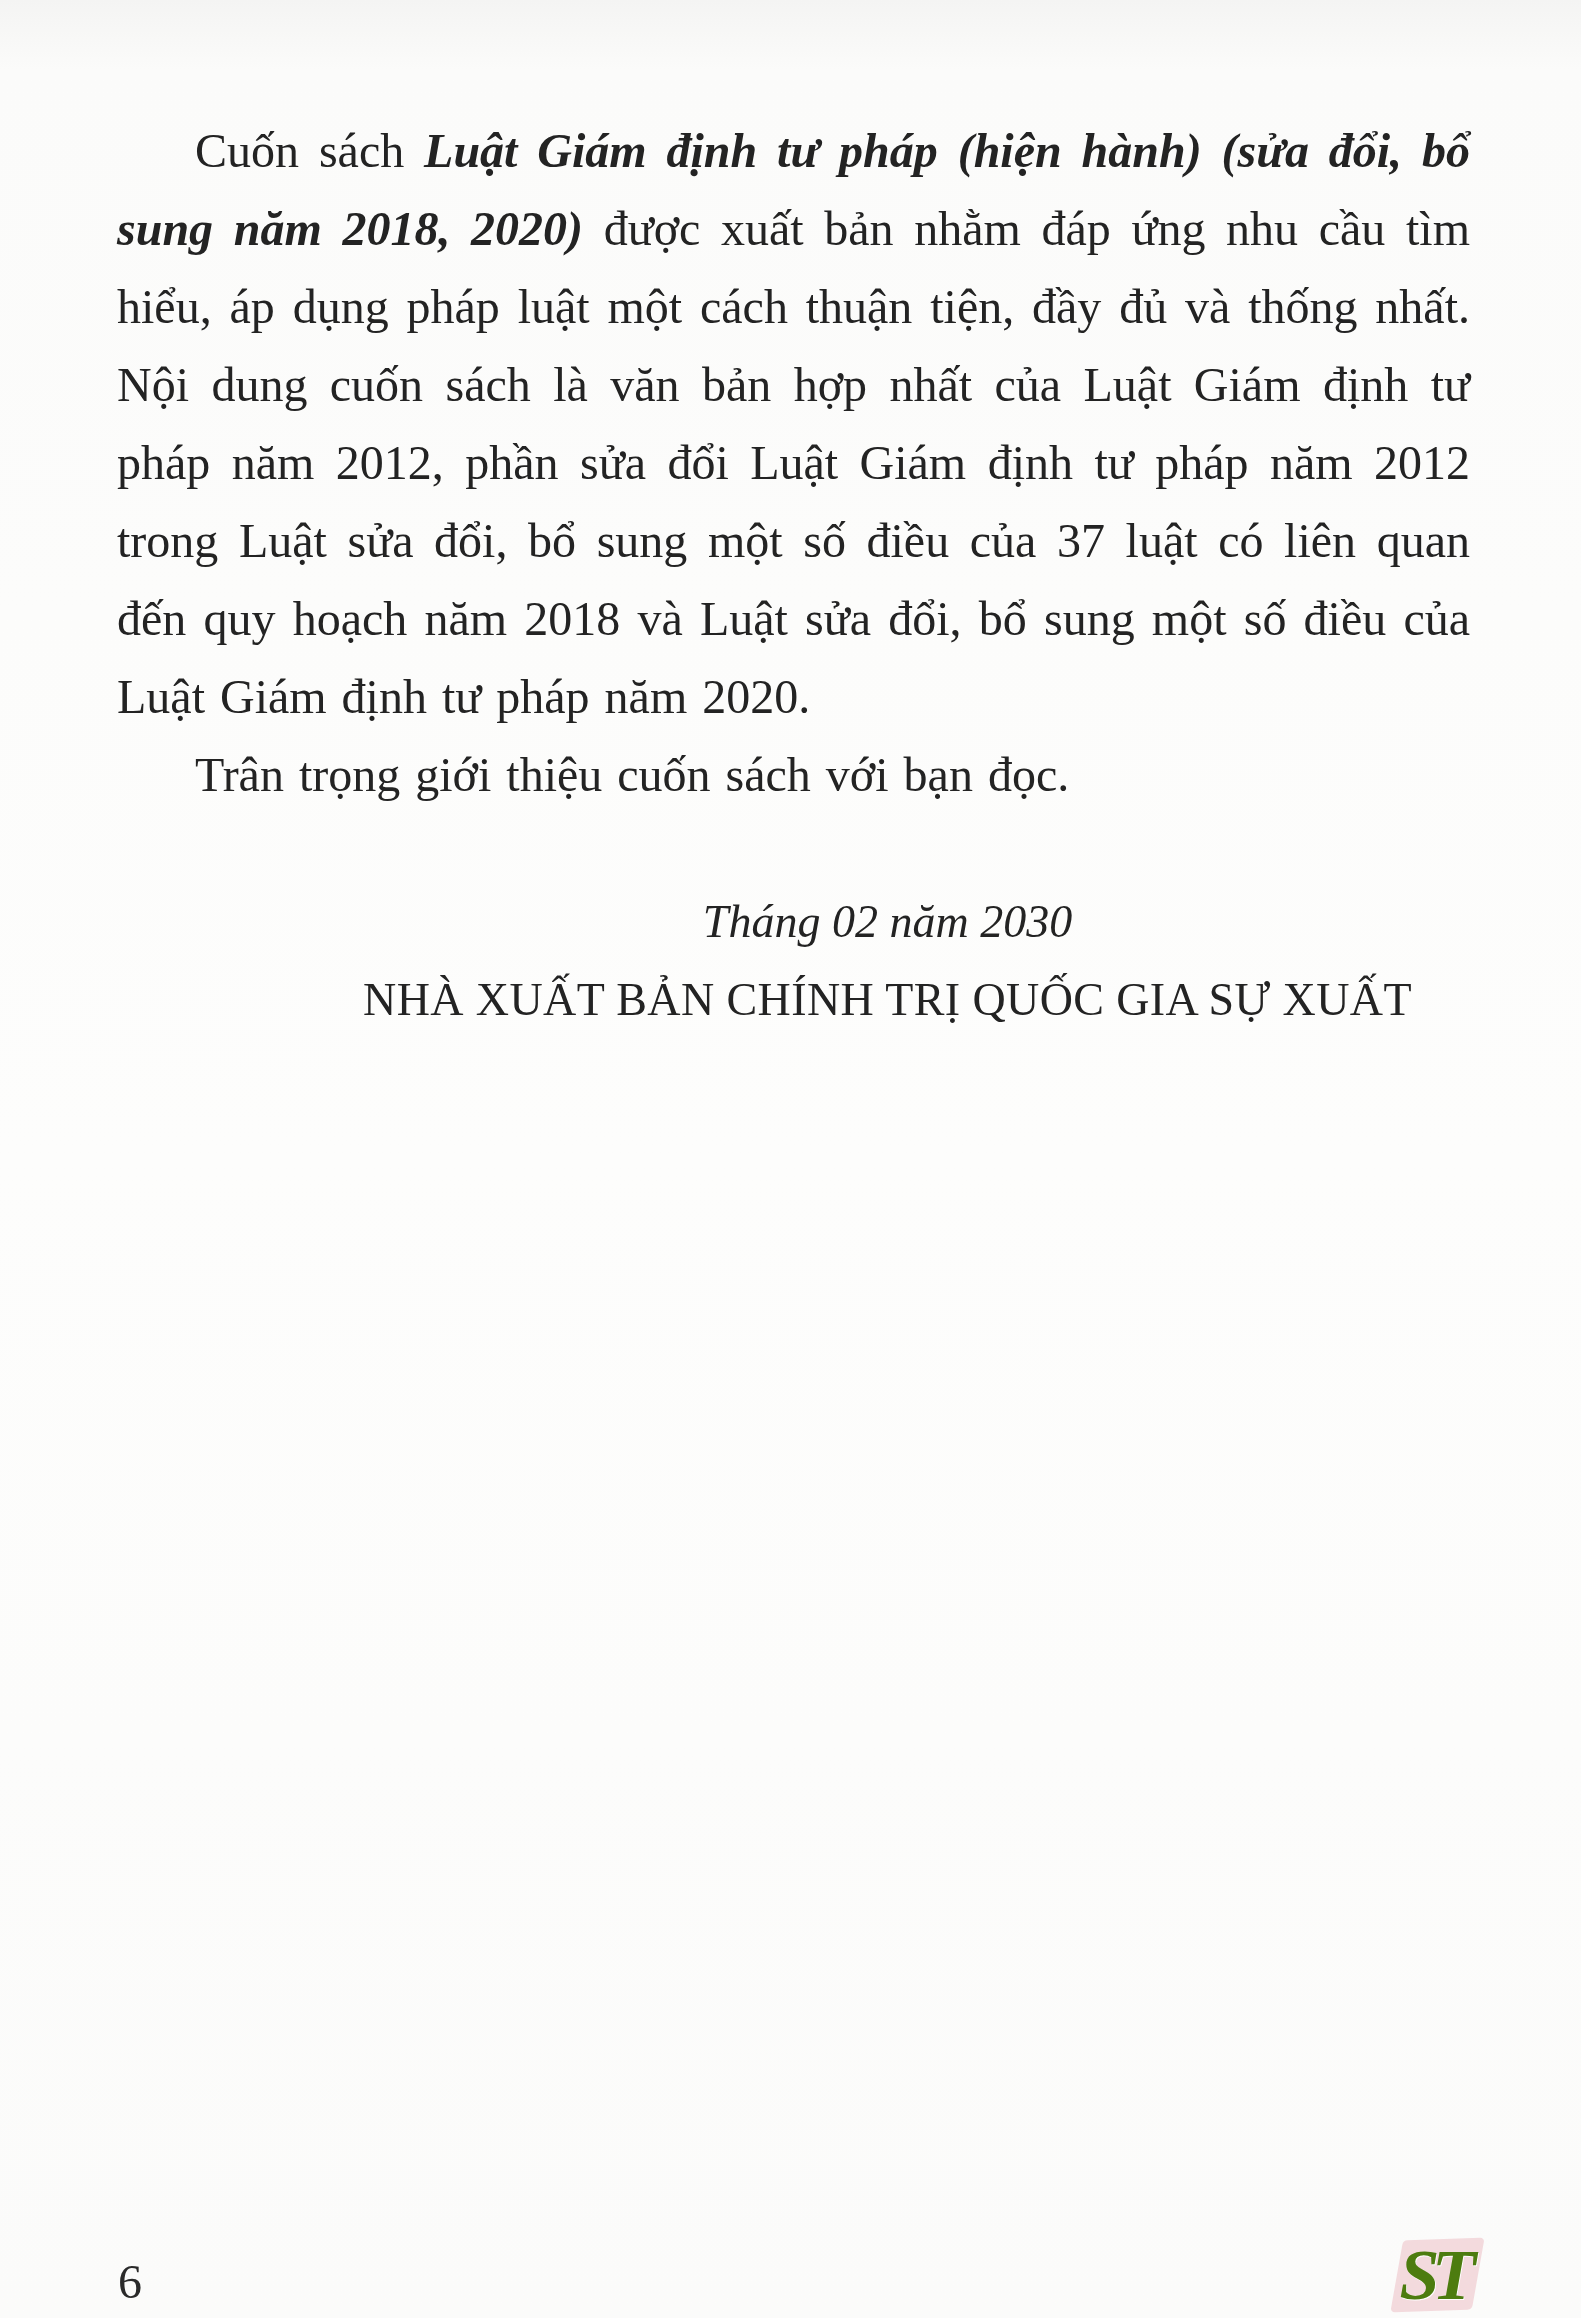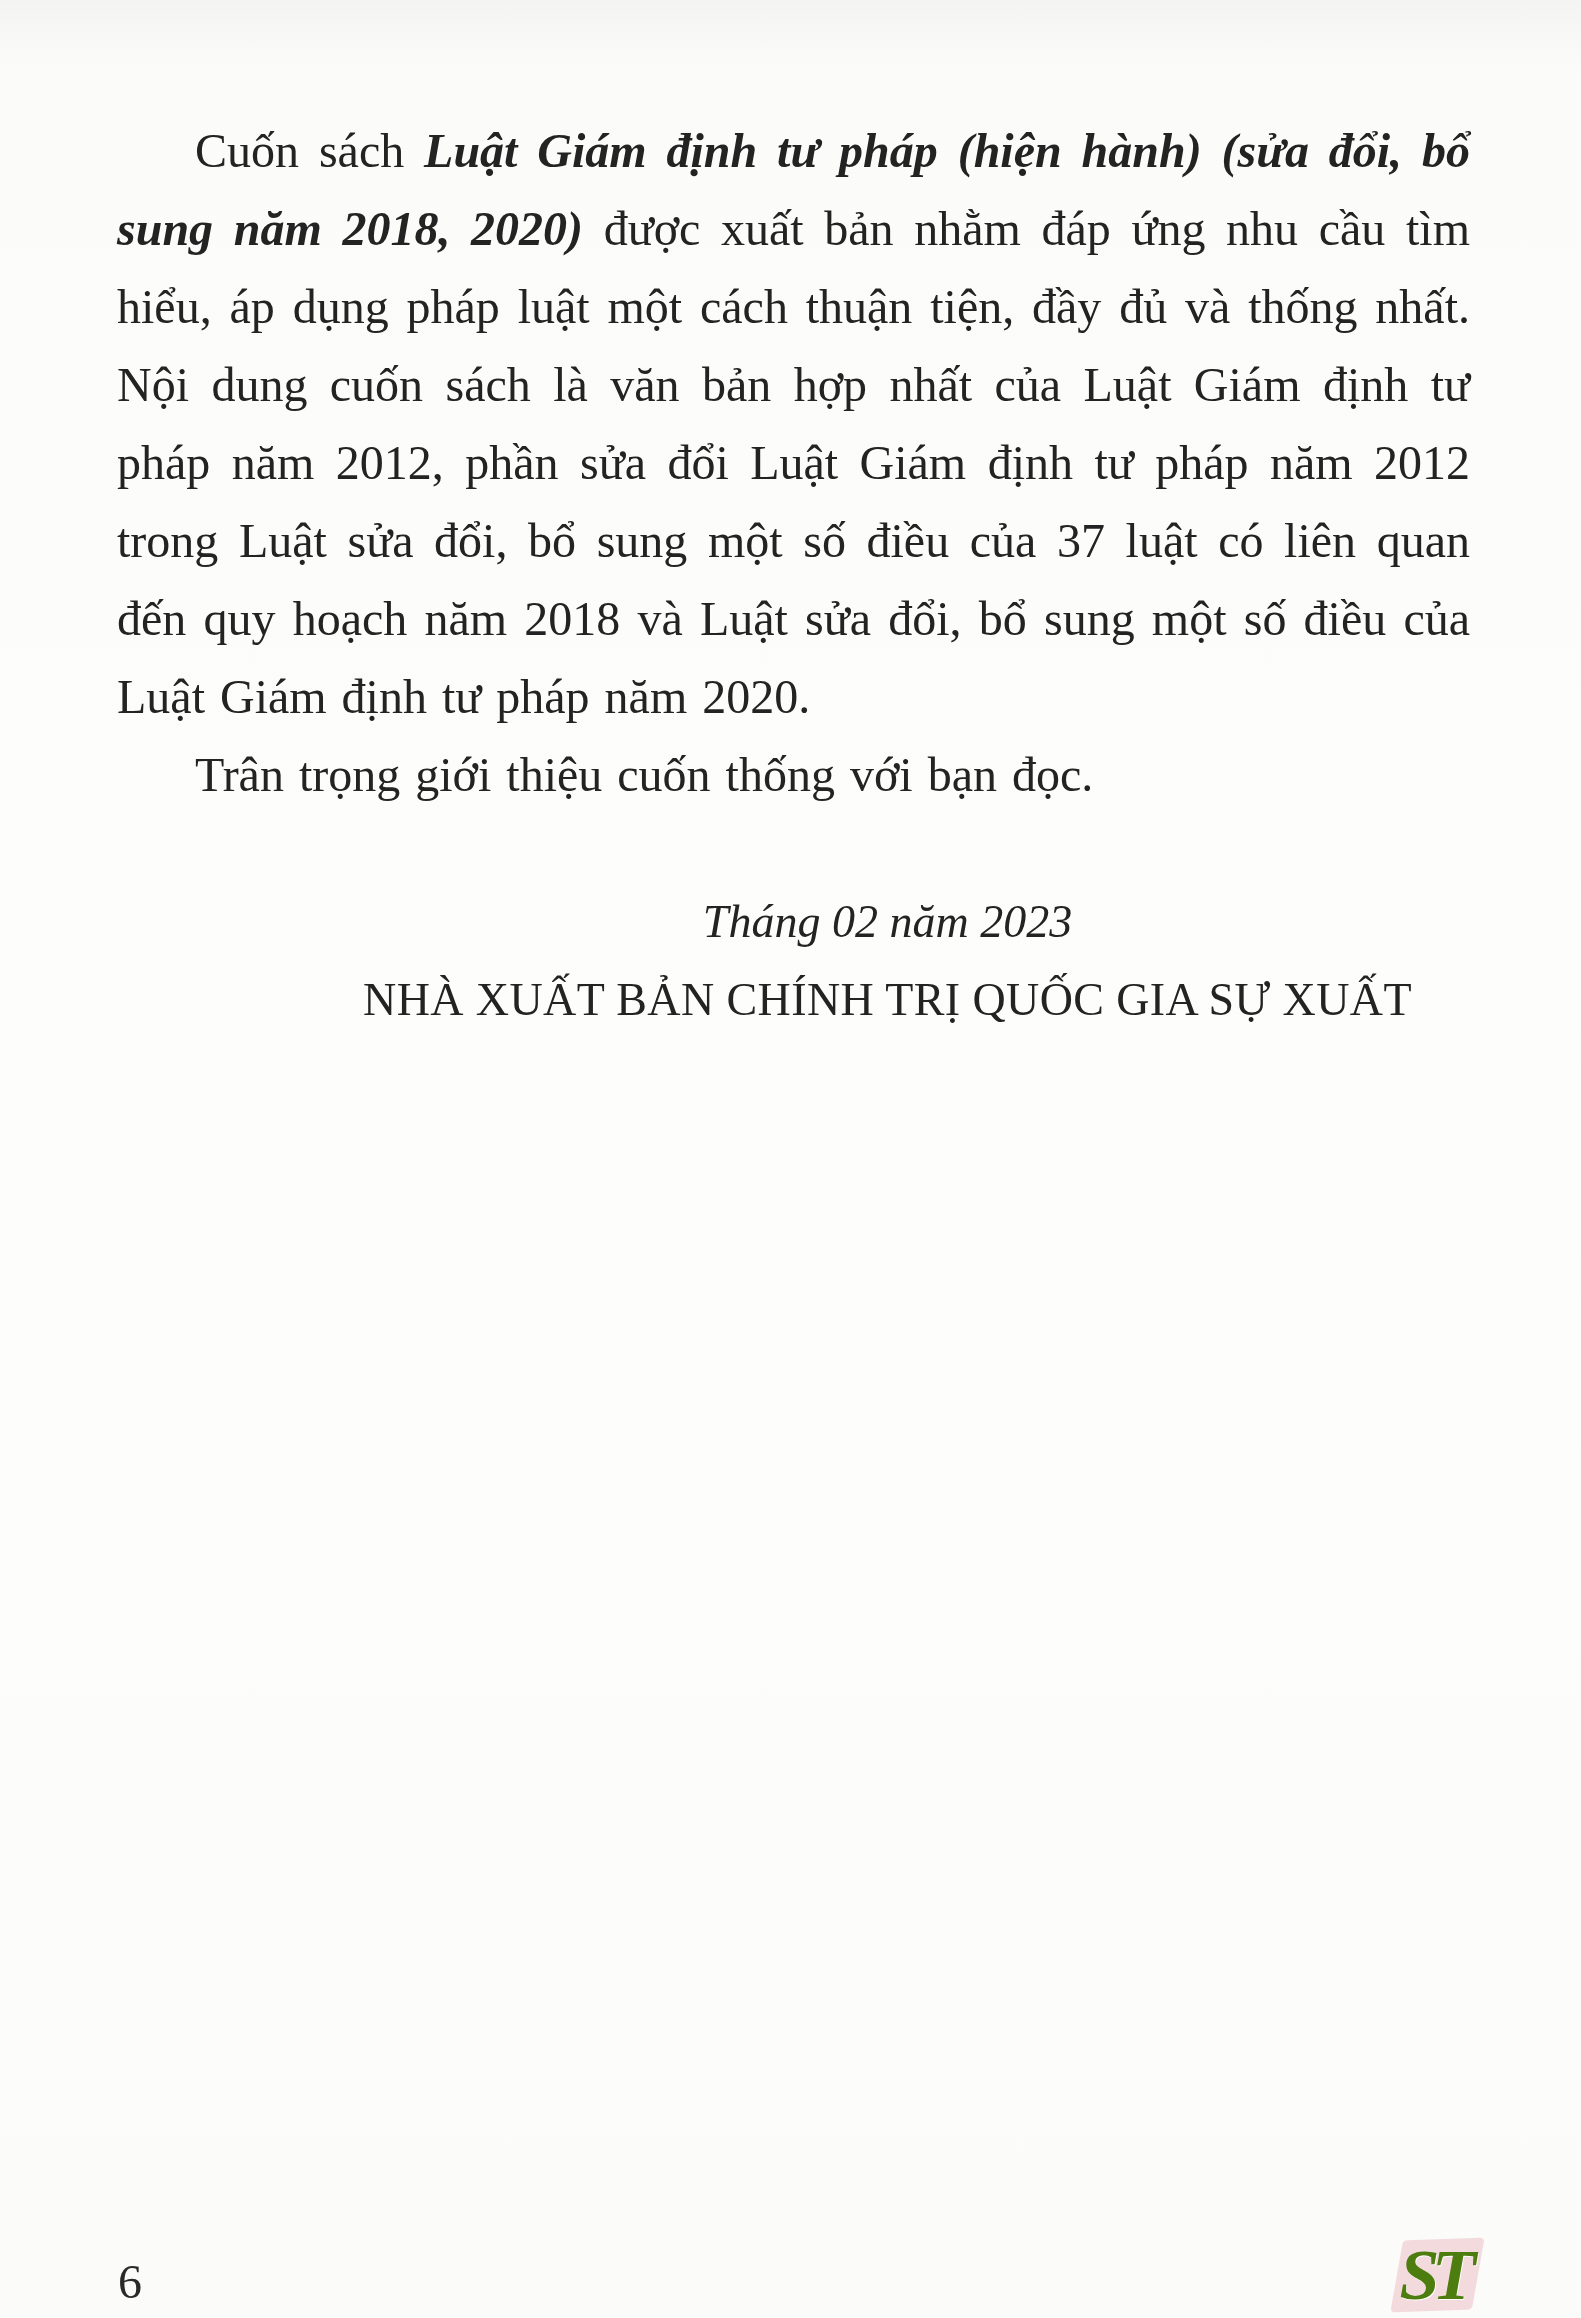--- a/index.html
+++ b/index.html
@@ -92,24 +92,24 @@
     padding-right: 6px;
   }
 </style>
 </head>
 <body>
 
 <div class="page">
 
   <p class="para indent"><span>Cuốn sách </span><span class="book-title">Luật Giám định tư pháp (hiện hành) (sửa đổi, bổ sung năm 2018, 2020)</span><span> được xuất bản nhằm đáp ứng nhu cầu tìm hiểu, áp dụng pháp luật một cách thuận tiện, đầy đủ và thống nhất. Nội dung cuốn sách là văn bản hợp nhất của Luật Giám định tư pháp năm 2012, phần sửa đổi Luật Giám định tư pháp năm 2012 trong Luật sửa đổi, bổ sung một số điều của 37 luật có liên quan đến quy hoạch năm 2018 và Luật sửa đổi, bổ sung một số điều của Luật Giám định tư pháp năm 2020.</span></p>
 
-  <p class="para indent">Trân trọng giới thiệu cuốn thống với bạn đọc.</p>
+  <p class="para indent">Trân trọng giới thiệu cuốn sách với bạn đọc.</p>
 
   <div class="signature">
-    <p class="date-line">Tháng 02 năm 2023</p>
+    <p class="date-line">Tháng 02 năm 2030</p>
     <p class="publisher-line">NHÀ XUẤT BẢN CHÍNH TRỊ QUỐC GIA SỰ XUẤT</p>
   </div>
 
   <span class="page-number">6</span>
 
   <span class="logo">
     <span class="logo-bg"></span>
     <span class="logo-text">ST</span>
   </span>
 

